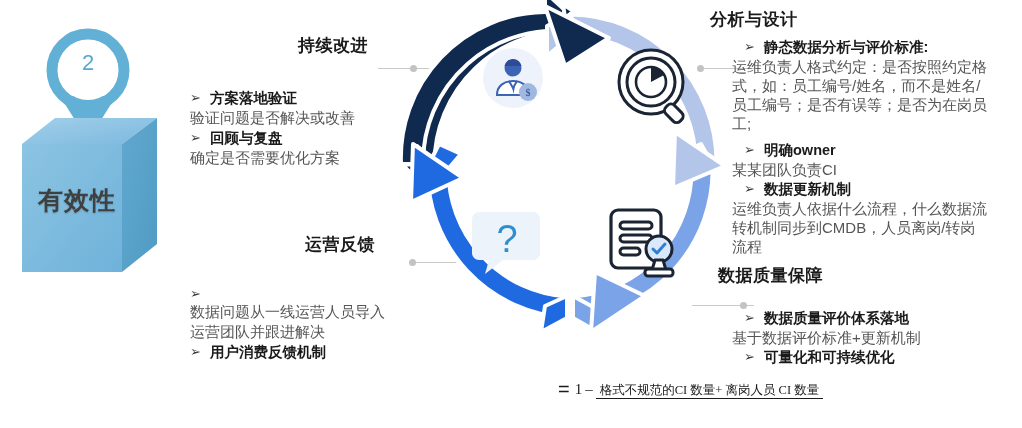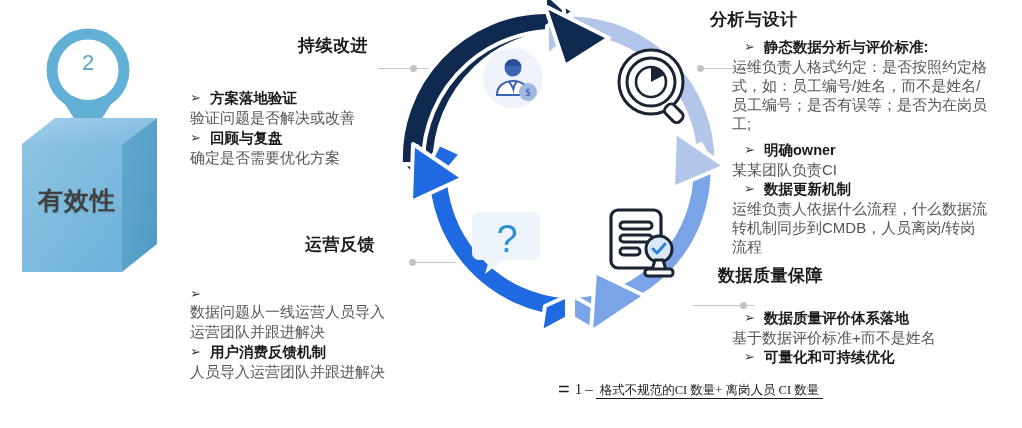--- a/index.html
+++ b/index.html
@@ -225,21 +225,20 @@
   <div class="blk" style="left:190px; top:284px; width:215px;">
     <div class="bullet-row">
       <span class="arw">➢</span>
     </div>
     <div class="body-line">数据问题从一线运营人员导入</div>
     <div class="body-line">运营团队并跟进解决</div>
     <div class="bullet-row">
       <span class="arw">➢</span>
       <span class="bold-line">用户消费反馈机制</span>
     </div>
-    <div class="body-line">人员导入运营团队并跟进解决</div>
   </div>
 
   <div class="hdr" style="left:710px; top:8px;">分析与设计</div>
   <div class="blk" style="left:744px; top:37px; width:280px;">
     <div class="bullet-row">
       <span class="arw">➢</span>
       <span class="bold-line">静态数据分析与评价标准:</span>
     </div>
     <div style="margin-left:-12px;">
       <div class="body-line tight">运维负责人格式约定：是否按照约定格</div>
@@ -262,21 +261,21 @@
       <div class="body-line tight">流程</div>
     </div>
   </div>
 
   <div class="hdr" style="left:718px; top:264px;">数据质量保障</div>
   <div class="blk" style="left:744px; top:308px; width:270px;">
     <div class="bullet-row">
       <span class="arw">➢</span>
       <span class="bold-line">数据质量评价体系落地</span>
     </div>
-    <div class="body-line tight" style="margin-left:-12px;">基于数据评价标准+而不是姓名</div>
+    <div class="body-line tight" style="margin-left:-12px;">基于数据评价标准+更新机制</div>
     <div class="bullet-row">
       <span class="arw">➢</span>
       <span class="bold-line">可量化和可持续优化</span>
     </div>
   </div>
 
   <div id="formula-row">
     <span id="formula-eq">=</span>
     <span id="formula-one">1</span>
     <span id="formula-minus">–</span>

